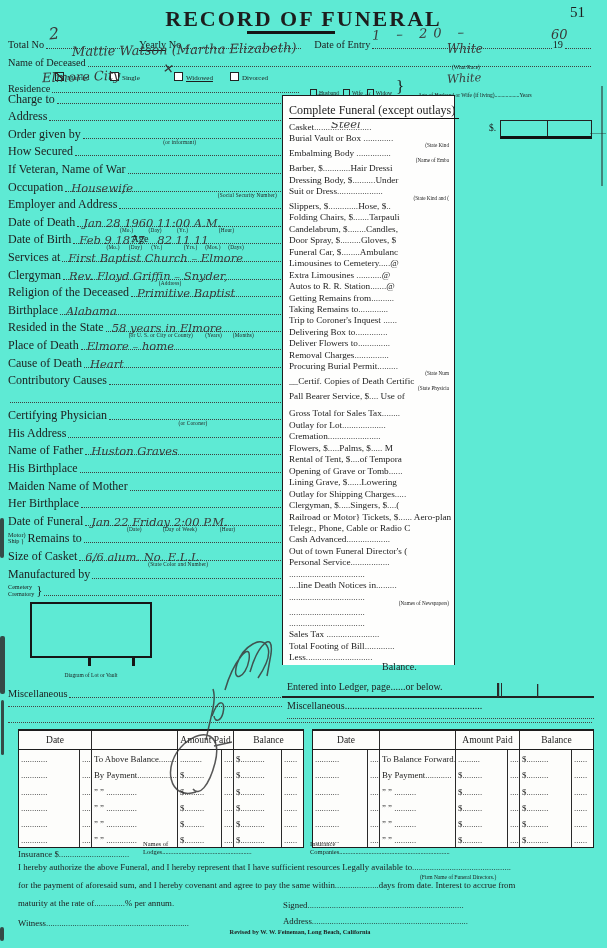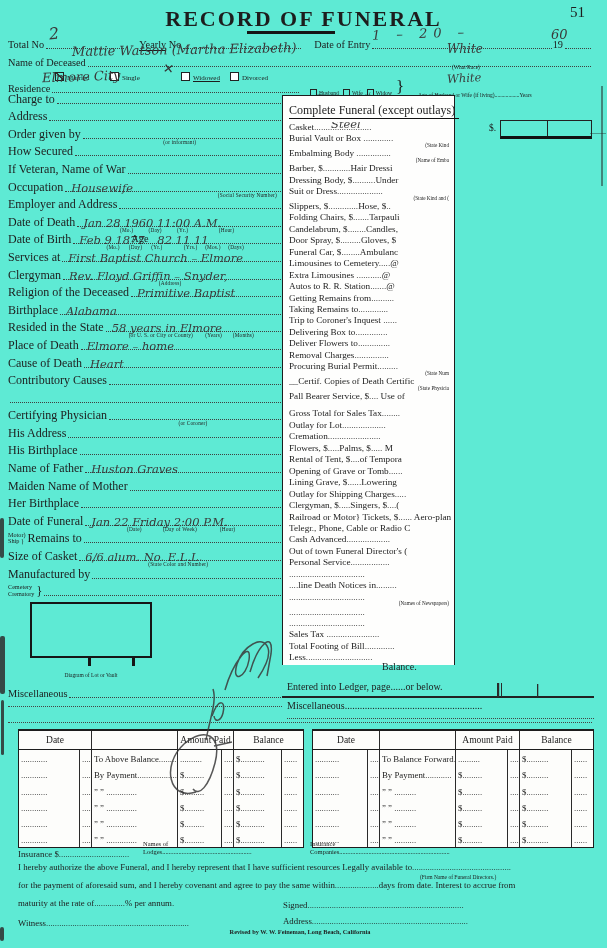--- a/index.html
+++ b/index.html
@@ -87,21 +87,21 @@
     <span class="lblp">Name of Deceased</span>
     <span class="dots"></span>
   </div>
   <span class="abs hw" style="left:72px;top:42px;font-size:13px;transform:rotate(-1deg)">Mattie Watson (Martha Elizabeth)</span>
   <span class="abs hw" style="left:447px;top:42px;font-size:12px">White</span>
   <span class="abs tiny" style="left:452px;top:64px">(What Race)</span>
 
   <div class="abs" style="left:0;top:66px;width:607px;height:12px" id="marital-row">
       <span class="abs" style="left: 55px; top: 0px;"><span class="cb mk-slash"></span><span class="cblbl">Married</span></span>
       <span class="abs" style="left: 110px; top: 0px;"><span class="cb"></span><span class="cblbl">Single</span></span>
-      <span class="abs" style="left: 181px; top: 0px; text-decoration: underline;"><span class="cb"></span><span class="cblbl">Widowed</span></span>
+      <span class="abs" style="left: 174px; top: 0px; text-decoration: underline;"><span class="cb"></span><span class="cblbl">Widowed</span></span>
       <span class="abs" style="left: 230px; top: 0px;"><span class="cb"></span><span class="cblbl">Divorced</span></span>
     </div>
   <span class="abs" style="left:163px;top:61px;font-size:13px;color:#333;transform:rotate(8deg)">✕</span>
 
   <div class="abs hrow" style="top:80px;width:292px;height:15px">
     <span class="lblp">Residence</span>
     <span class="dots"></span>
   </div>
   <span class="abs hw" style="left:42px;top:69px;font-size:13px;transform:rotate(-2deg)">Elmore City</span>
   <div class="abs" style="left:310px;top:81px" id="spouse-row"><span class="scb"></span><span class="sclbl">Husband</span><span class="scb"></span><span class="sclbl">Wife</span><span class="scb"></span><span class="sclbl">Widow</span></div>
@@ -221,28 +221,28 @@
         <span class="lbl">Certifying Physician</span>
         <span class="dots">
           <span class="sub">(or Coroner)</span>
         </span>
       </div>
       <div class="lf">
         <span class="lbl">His Address</span>
         <span class="dots"></span>
       </div>
       <div class="lf">
+        <span class="lbl">Name of Father</span>
+        <span class="dots">
+          <span class="hw fv">Huston Graves</span>
+        </span>
+      </div>
+      <div class="lf">
         <span class="lbl">His Birthplace</span>
         <span class="dots"></span>
-      </div>
-      <div class="lf">
-        <span class="lbl">Name of Father</span>
-        <span class="dots">
-          <span class="hw fv">Huston Graves</span>
-        </span>
       </div>
       <div class="lf">
         <span class="lbl">Maiden Name of Mother</span>
         <span class="dots"></span>
       </div>
       <div class="lf">
         <span class="lbl">Her Birthplace</span>
         <span class="dots"></span>
       </div>
       <div class="lf">

